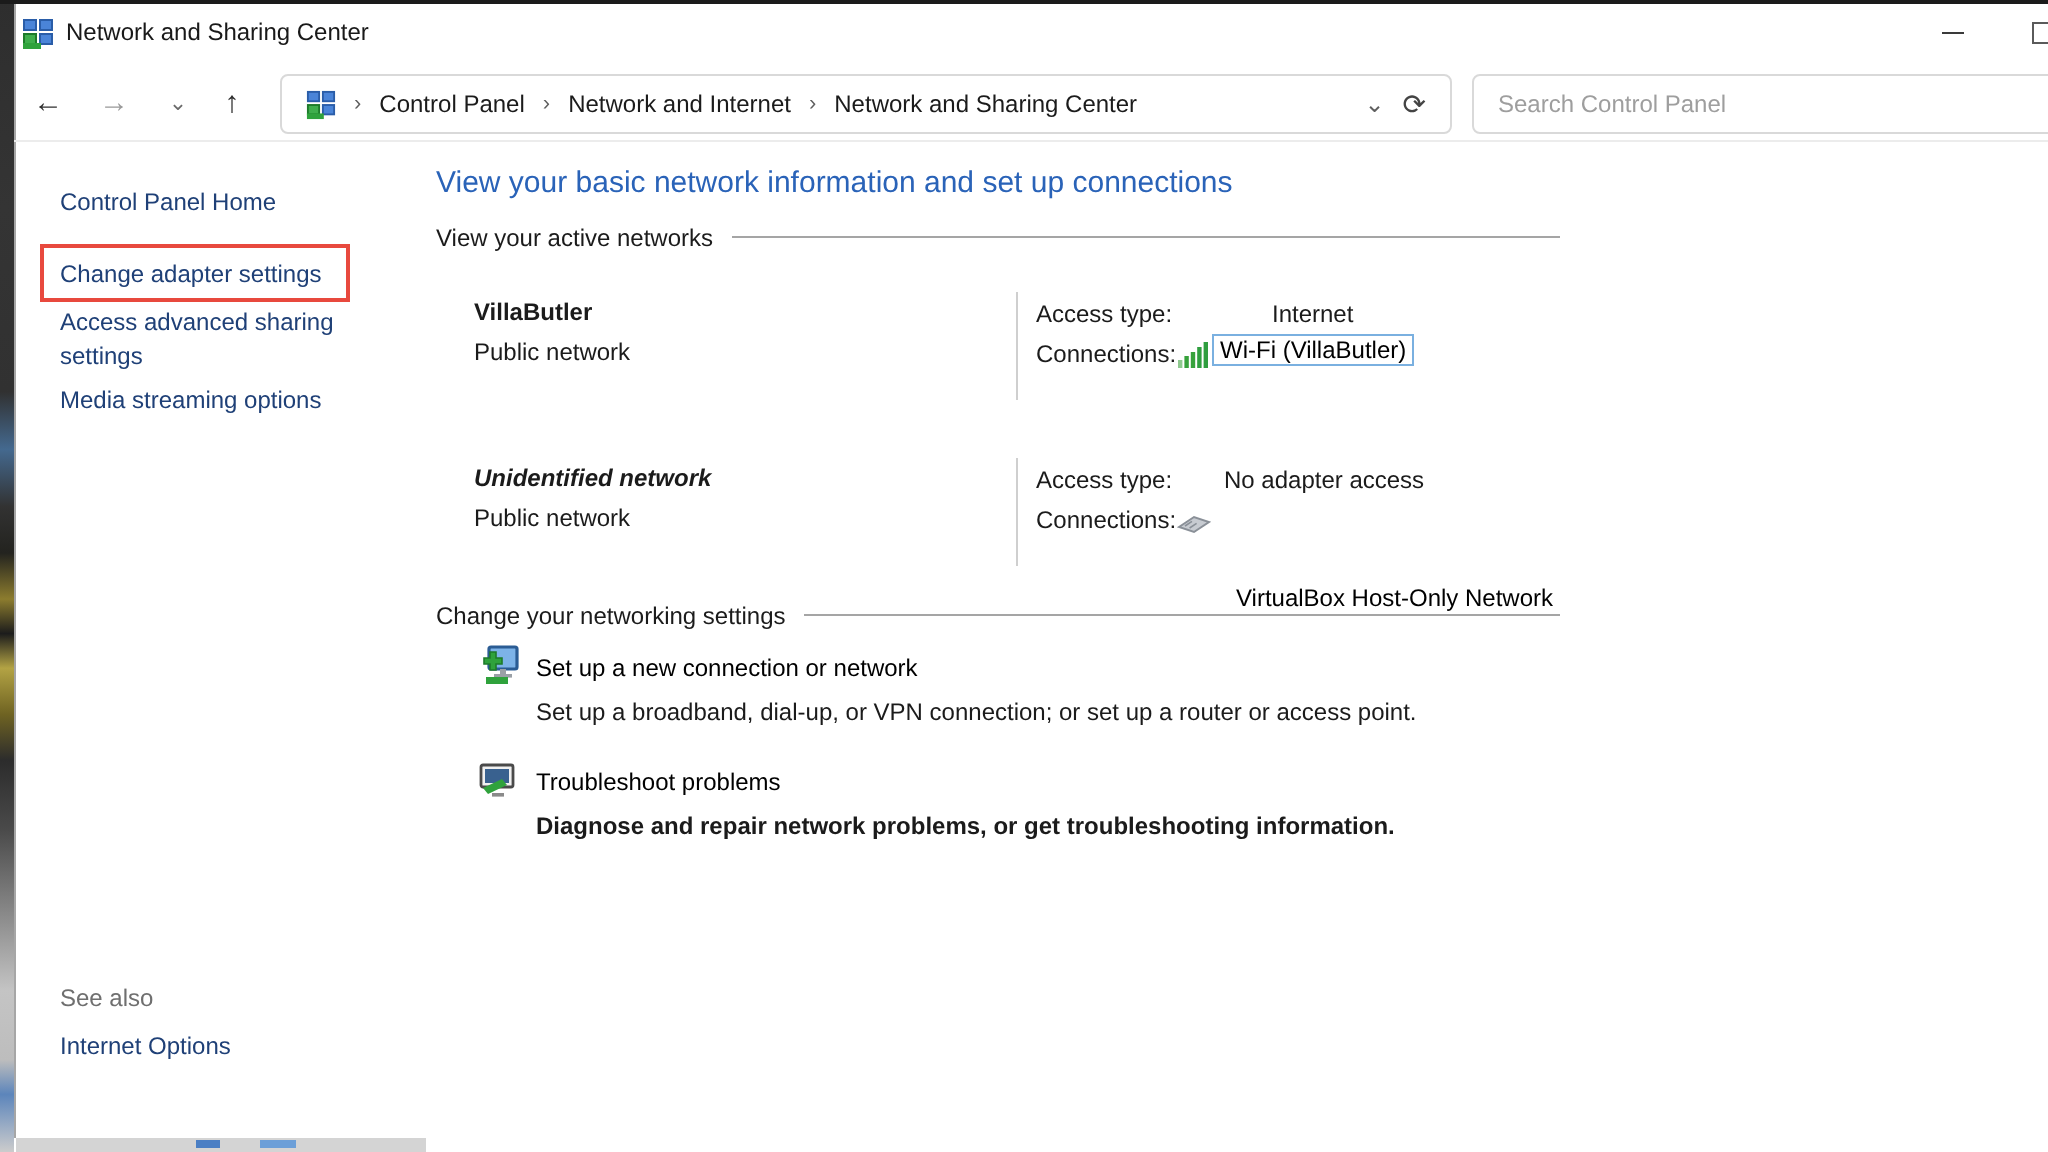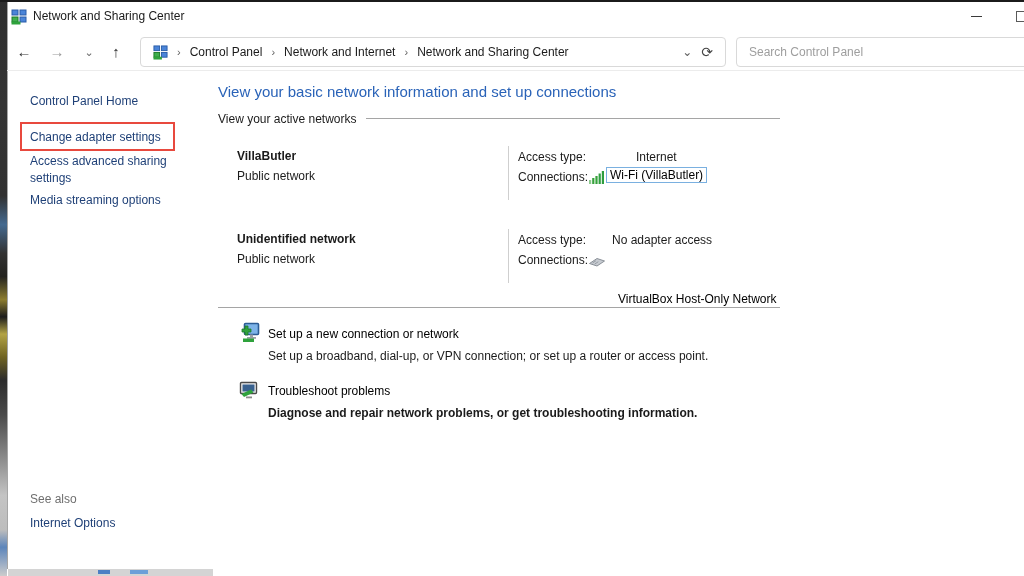--- a/index.html
+++ b/index.html
@@ -146,35 +146,36 @@
     <rect x="3.2" y="7" width="2.2" height="6" fill="#37a23c"></rect>
     <rect x="6.4" y="5" width="2.2" height="8" fill="#37a23c"></rect>
     <rect x="9.6" y="2.5" width="2.2" height="10.5" fill="#2f9e3f"></rect>
     <rect x="12.8" y="0" width="2.2" height="13" fill="#2f9e3f"></rect>
   </svg>
 </div>
 <div class="abs focus-box" style="left:606px;top:167px;">
   <span class="content-link">Wi-Fi (VillaButler)</span>
 </div>
 
-<div class="abs bold" style="left:237px;top:232px;">Unidentified network</div>
+<div class="abs bold" style="left:237px;top:232px;font-style:italic;">Unidentified network</div>
 <div class="abs" style="left:237px;top:252px;">Public network</div>
 <div class="abs vdiv" style="top:229px;"></div>
 <div class="abs" style="left:518px;top:233px;">Access type:</div>
 <div class="abs" style="left:612px;top:233px;">No adapter access</div>
 <div class="abs" style="left:518px;top:253px;">Connections:</div>
 <div class="abs" style="left:588px;top:256px;">
   <svg width="18" height="12" viewBox="0 0 18 12">
     <path d="M1.5 7.5 L9 2.5 L16.5 5 L9 10 Z" fill="#c7cbd1" stroke="#8a9098" stroke-width="1"></path>
     <path d="M4.5 7 L8 4.7 M6.8 8 L10.3 5.7" stroke="#8a9098" stroke-width="0.8" fill="none"></path>
   </svg>
 </div>
 <div class="abs content-link" style="left:618px;top:253px;margin-top:39px;">VirtualBox Host-Only Network</div>
 
 <div class="abs section-hdr" style="top:300px;">
+  <span>Change your networking settings</span>
   <span class="rule"></span>
 </div>
 
 <div class="abs" style="left:238px;top:322px;">
   <svg width="22" height="22" viewBox="0 0 22 22">
     <rect x="6.5" y="1.5" width="14" height="11" rx="1" fill="#7db3e8" stroke="#2b5c94" stroke-width="1.6"></rect>
     <rect x="12" y="12.5" width="3" height="2.5" fill="#9aa0a6"></rect>
     <rect x="9" y="15" width="9" height="1.8" fill="#9aa0a6"></rect>
     <rect x="5" y="16.5" width="11" height="3.5" fill="#2fa23c"></rect>
     <path d="M4 7 h3 v-3 h3 v3 h3 v3 h-3 v3 h-3 v-3 h-3 z" fill="#2fa23c" stroke="#1d7a2a" stroke-width="0.8"></path>

